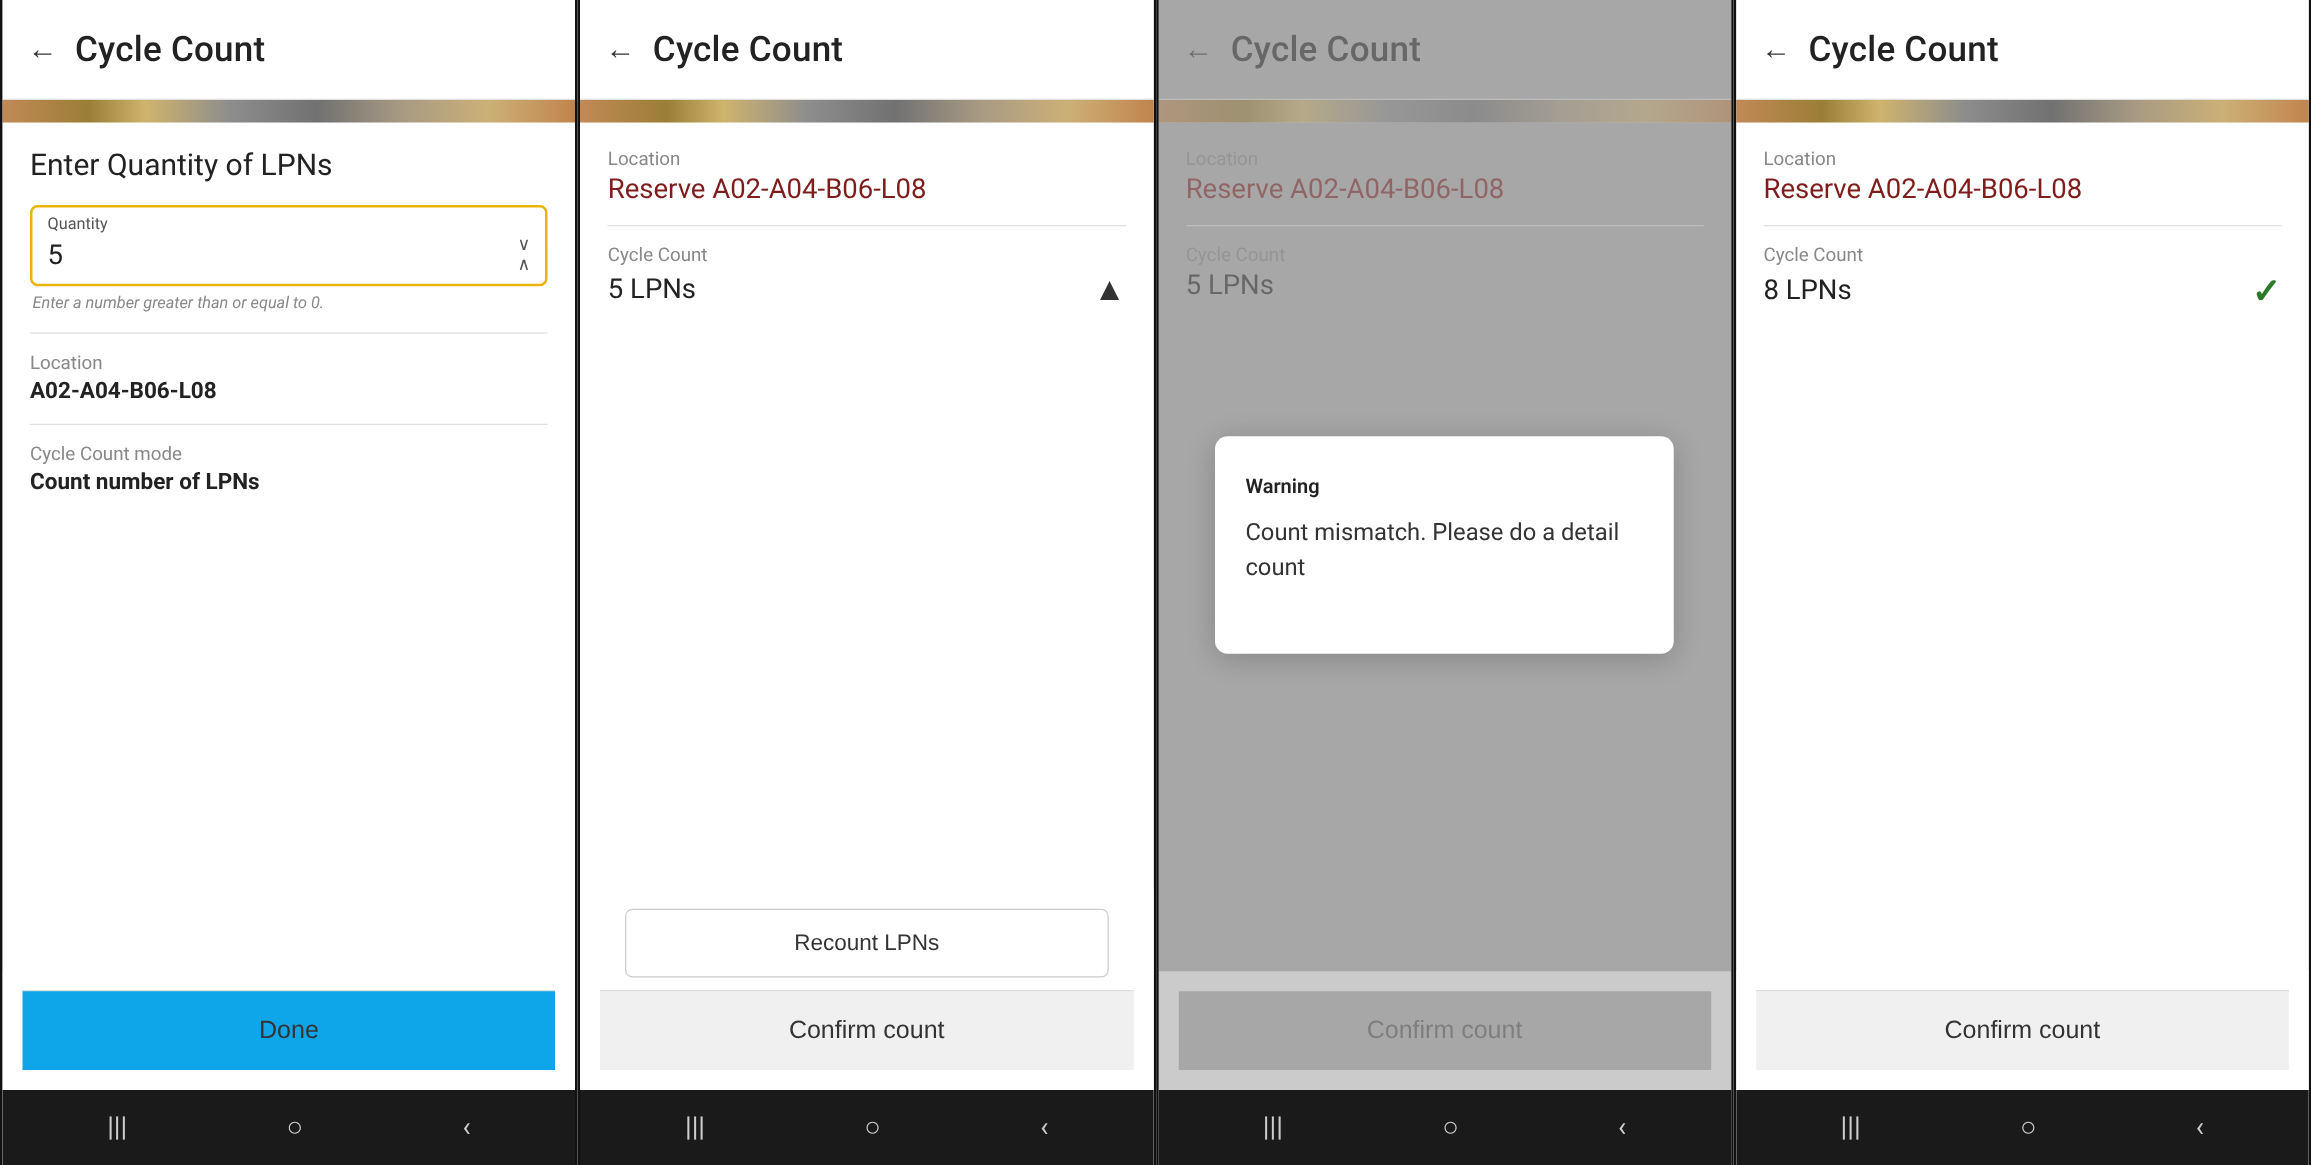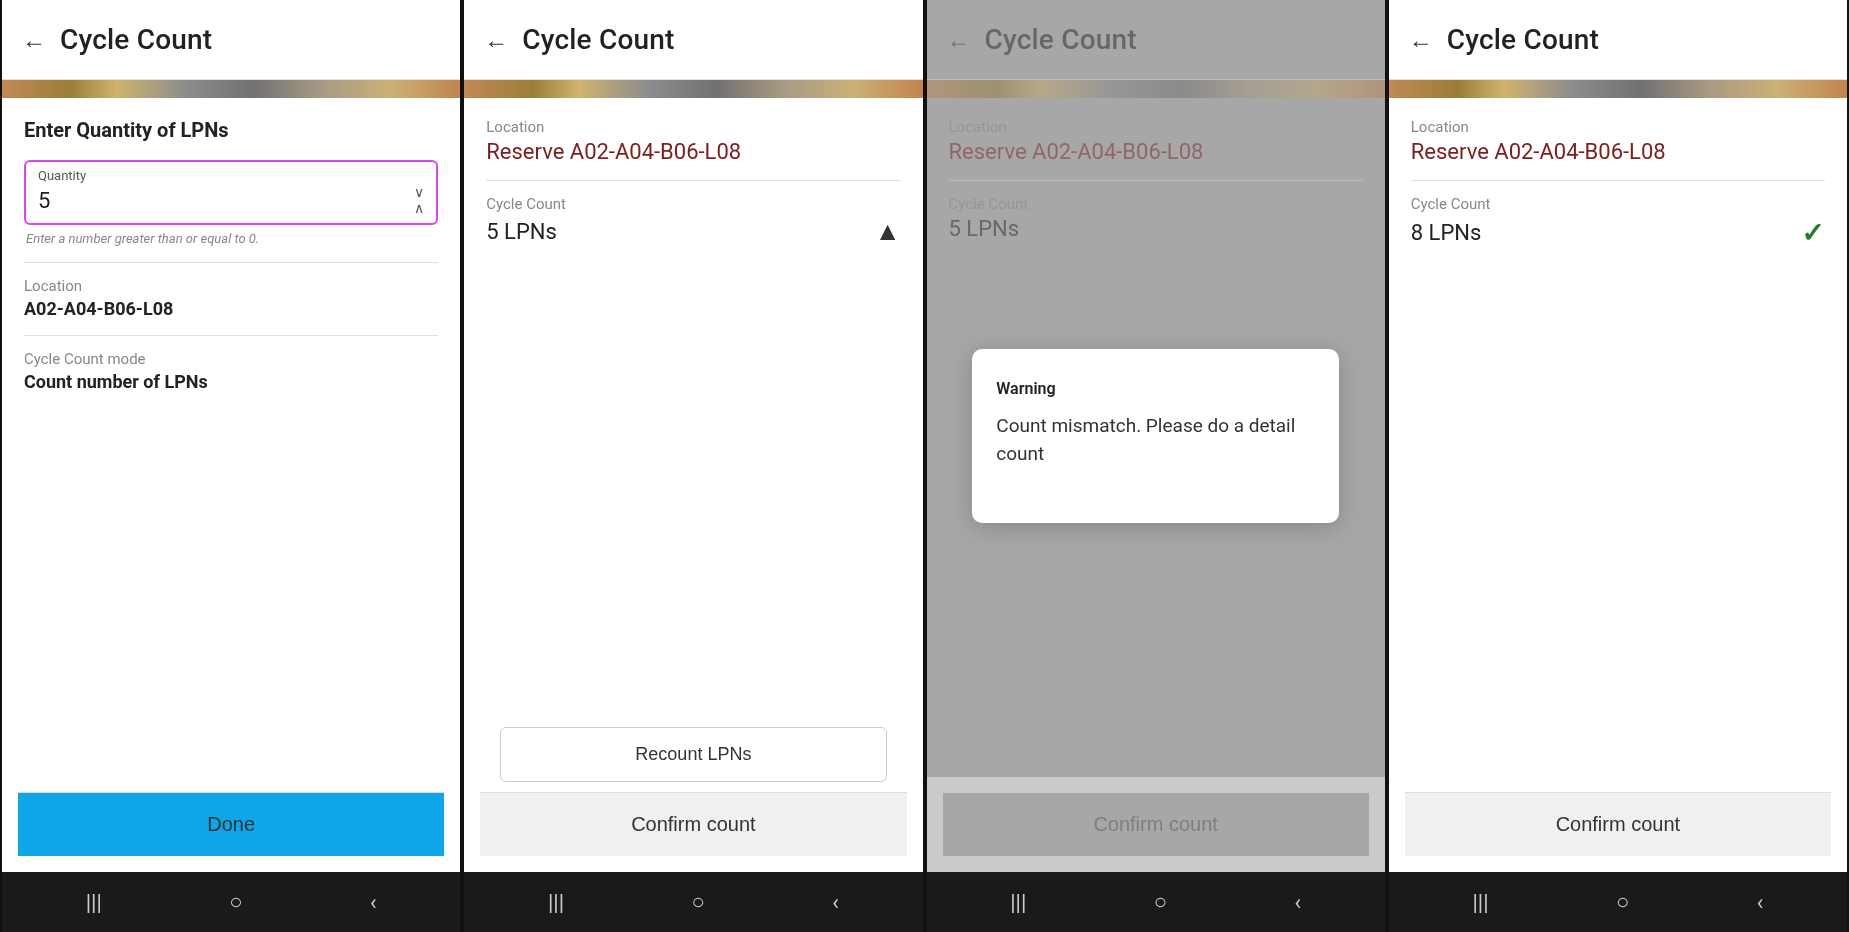--- a/index.html
+++ b/index.html
@@ -65,28 +65,28 @@
       flex-direction: column;
     }
 
     
     .form-section {
       padding: 20px 22px;
       flex: 1;
     }
 
     .enter-qty-title {
-      font-size: 20px;
-      font-weight: 700;
+      font-size: 24px;
+      font-weight: 400;
       color: #222;
       margin-bottom: 18px;
     }
 
     .quantity-field-wrapper {
-      border: 2px solid #d946ef;
+      border: 2px solid #eab308;
       border-radius: 6px;
       padding: 6px 12px 8px;
       margin-bottom: 6px;
       position: relative;
       display: flex;
       flex-direction: column;
       background: #fff;
     }
 
     .quantity-label {

